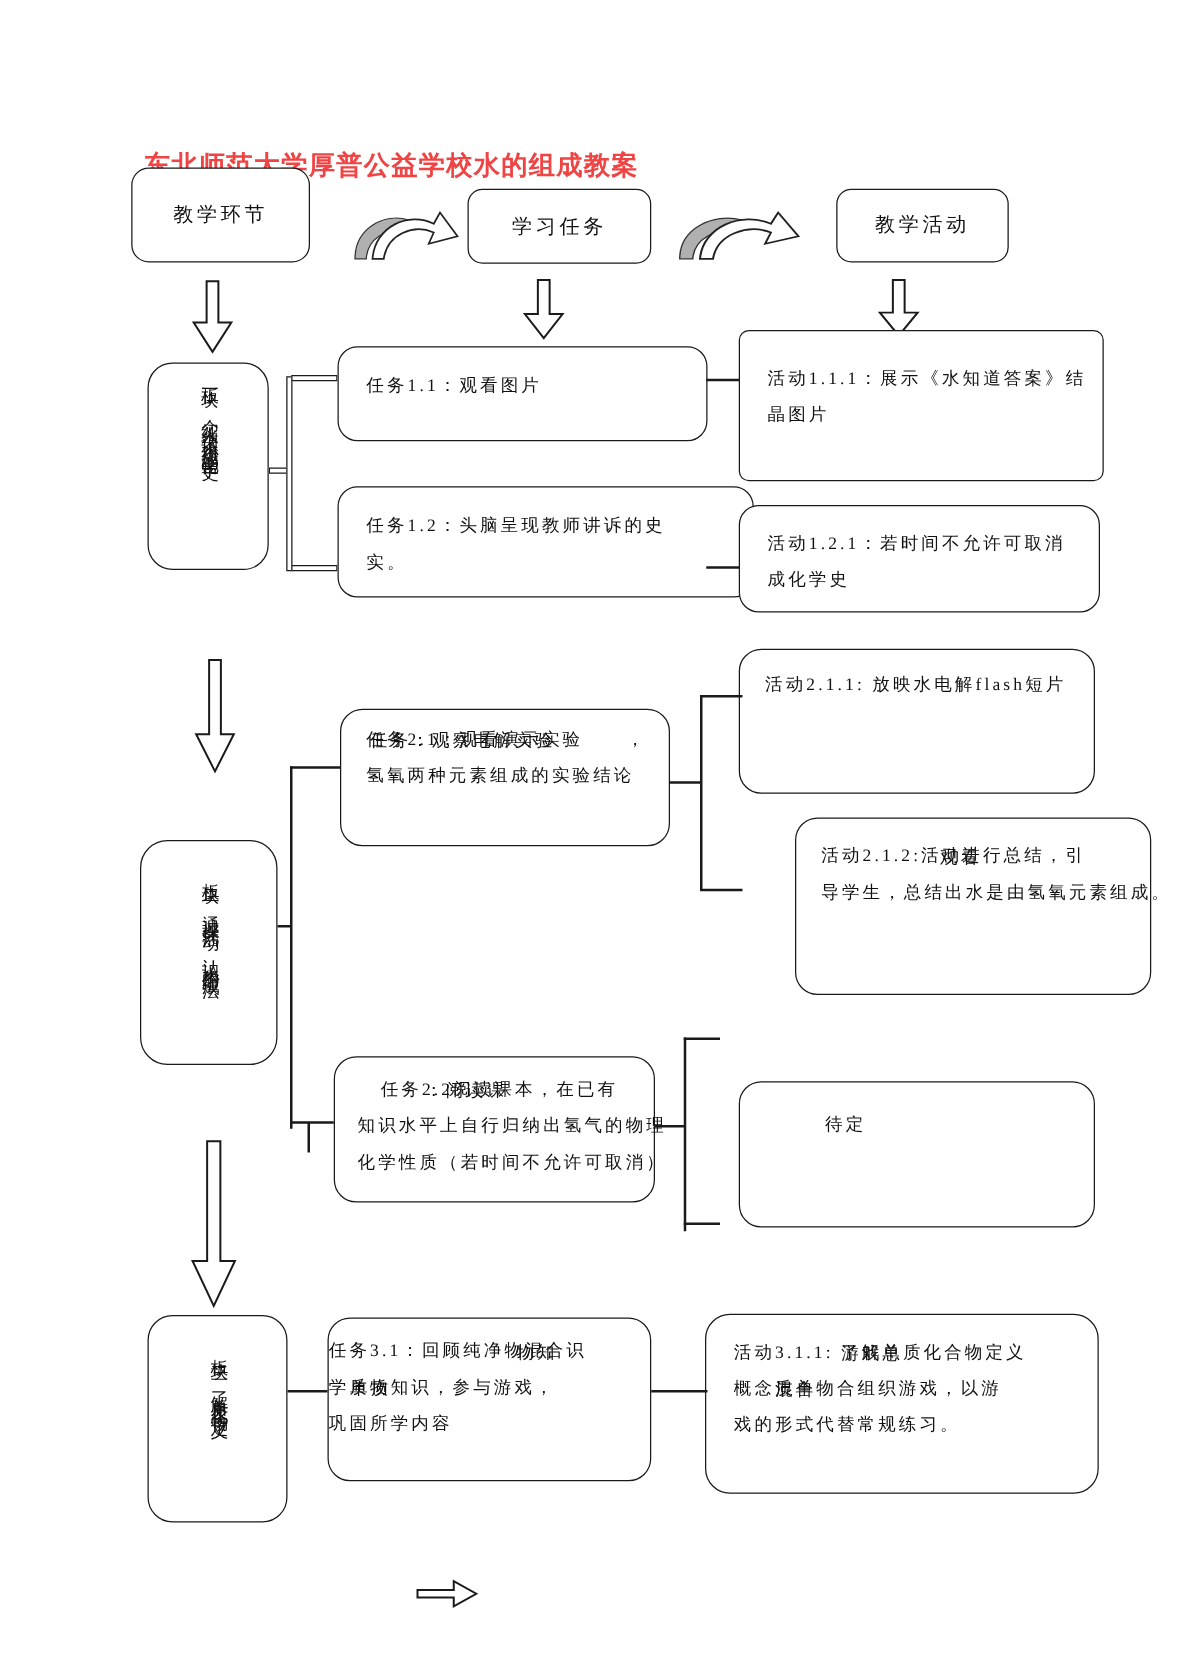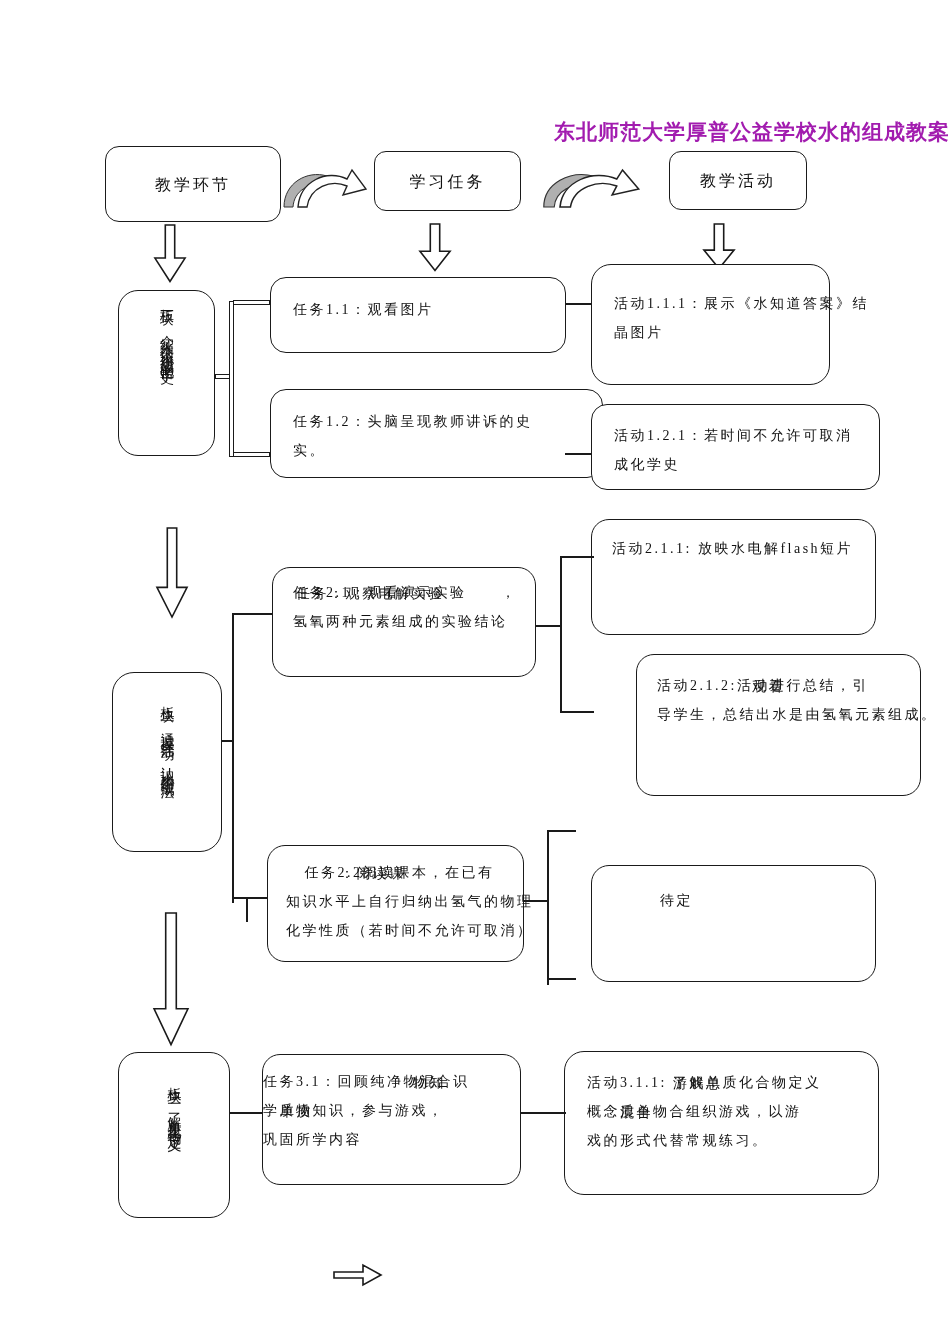--- a/index.html
+++ b/index.html
@@ -2,21 +2,21 @@
 <html><head>
 <meta charset="utf-8">
 <style>
   html,body{margin:0;padding:0;background:#ffffff;}
   #canvas{
     position:relative;width:950px;height:1344px;background:#ffffff;overflow:hidden;
     font-family:"Liberation Serif","DejaVu Serif",serif;color:#111;
   }
   .title{
     position:absolute;left:115px;top:118px;width:835px;height:28px;
-    text-align:right;font-size:21px;font-weight:bold;color:#a21caf;letter-spacing:1px;
+    text-align:left;font-size:21px;font-weight:bold;color:#ef4444;letter-spacing:1px;
   }
   .box{
     position:absolute;background:#fff;border:1.7px solid #1a1a1a;box-sizing:border-box;
     font-size:14px;letter-spacing:2.5px;line-height:29px;color:#111;
   }
   .hdr{display:flex;align-items:center;justify-content:center;font-size:16px;letter-spacing:3px;}
   .vwrap{display:flex;align-items:center;justify-content:center;}
   .vtext{writing-mode:vertical-rl;text-orientation:upright;letter-spacing:3px;line-height:26px;font-size:14px;}
   .tline{white-space:nowrap;}
   .dual{position:relative;white-space:nowrap;}
@@ -27,21 +27,21 @@
   .dline{position:absolute;border:1.2px solid #1a1a1a;background:#fff;box-sizing:border-box;}
   svg{position:absolute;overflow:visible;}
 </style>
 </head>
 <body>
 
 <div id="canvas">
 
   <div class="title">东北师范大学厚普公益学校水的组成教案</div>
 
-  <div class="box hdr" style="left:105px;top:146px;width:176px;height:76px;border-radius:14px;">
+  <div class="box hdr" style="left:105px;top:134px;width:143px;height:76px;border-radius:14px;">
     <span>教学环节</span>
   </div>
   <div class="box hdr" style="left:374px;top:151px;width:147px;height:60px;border-radius:12px;">
     <span>学习任务</span>
   </div>
   <div class="box hdr" style="left:669px;top:151px;width:138px;height:59px;border-radius:12px;text-align:center;">
     <span>教学活动</span>
   </div>
 
   <svg style="left:279px;top:166px;" width="95" height="43" viewBox="0 0 95 43" preserveAspectRatio="none">
@@ -74,21 +74,21 @@
   </div>
 
   <div class="box" style="left:270px;top:277px;width:296px;height:76px;border-radius:16px;padding:17px 14px 0 22px;">
     <div class="tline">任务1.1：观看图片</div>
   </div>
   <div class="box" style="left:270px;top:389px;width:333px;height:89px;border-radius:16px;padding:17px 29px 0 22px;">
     <div class="tline">任务1.2：头脑呈现教师讲诉的史</div>
     <div class="tline">实。</div>
   </div>
 
-  <div class="box" style="left:591px;top:264px;width:239px;height:121px;border-radius:20px;padding:24px 14px 0 22px;">
+  <div class="box" style="left:591px;top:264px;width:292px;height:121px;border-radius:8px;padding:24px 14px 0 22px;">
     <div class="tline">活动1.1.1：展示《水知道答案》结</div>
     <div class="tline">晶图片</div>
   </div>
   <div class="box" style="left:591px;top:404px;width:289px;height:86px;border-radius:16px;padding:16px 14px 0 22px;">
     <div class="tline">活动1.2.1：若时间不允许可取消</div>
     <div class="tline">成化学史</div>
   </div>
 
   <div class="dline" style="left:215px;top:374px;width:16px;height:5px;"></div>
   <div class="dline" style="left:229px;top:301px;width:5px;height:156px;"></div>

